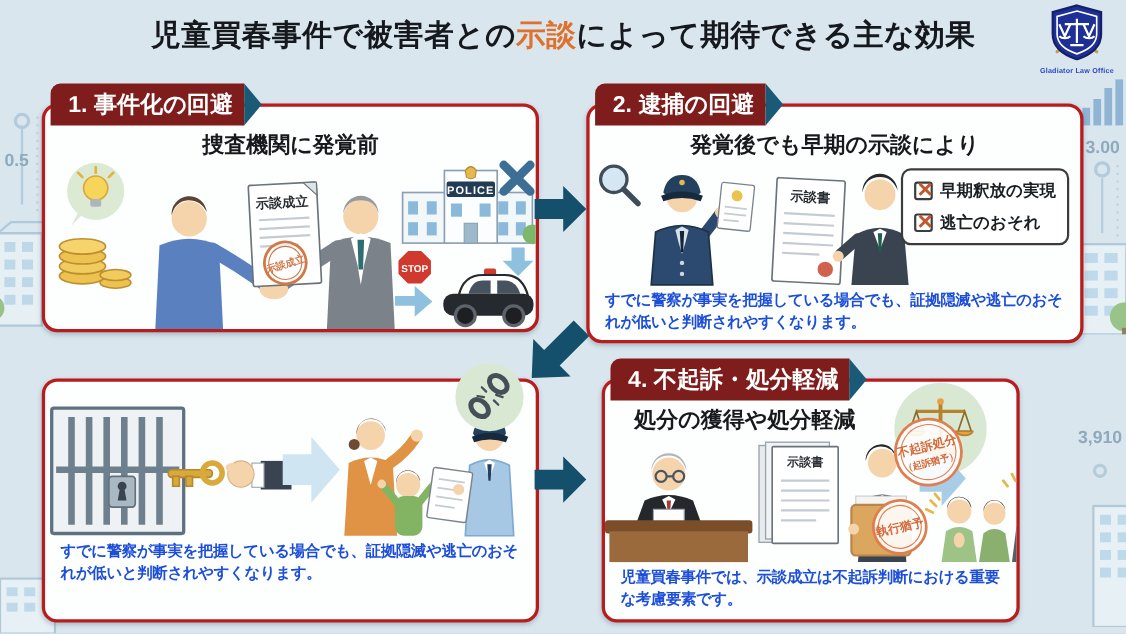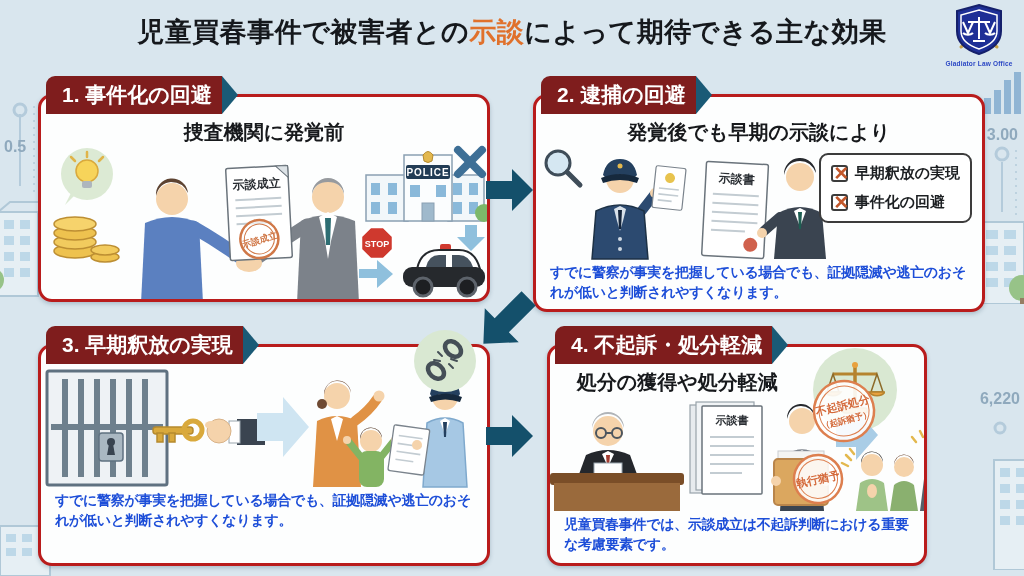--- a/index.html
+++ b/index.html
@@ -137,21 +137,21 @@
       <rect x="14" y="34" width="12" height="9"></rect>
         <rect x="32" y="34" width="12" height="9"></rect>
       <rect x="14" y="50" width="12" height="9"></rect>
         <rect x="32" y="50" width="12" height="9"></rect>
       <rect x="14" y="66" width="12" height="9"></rect>
         <rect x="32" y="66" width="12" height="9"></rect>
     </g>
     <circle cx="50" cy="76" r="13" fill="#8cbd77"></circle>
     <rect x="48" y="86" width="4" height="6" fill="#8a6b4a"></rect>
   </svg>
-  <div class="decor-label" style="right:4px; top:390px;">6,220</div>
+  <div class="decor-label" style="right:4px; top:390px;">3,910</div>
   <svg class="decor" style="right:-8px; top:420px;" width="44" height="150" viewBox="0 0 44 150">
     <circle cx="12" cy="8" r="5" fill="none" stroke="#aec7d8" stroke-width="3"></circle>
     <rect x="6" y="40" width="38" height="110" fill="#e9f1f6" stroke="#a9c3d4" stroke-width="2"></rect>
     <g fill="#b9d6e8">
       <rect x="12" y="48" width="10" height="9"></rect>
         <rect x="28" y="48" width="10" height="9"></rect>
       <rect x="12" y="64" width="10" height="9"></rect>
         <rect x="28" y="64" width="10" height="9"></rect>
       <rect x="12" y="80" width="10" height="9"></rect>
         <rect x="28" y="80" width="10" height="9"></rect>
@@ -363,31 +363,28 @@
         <div class="check-row">
           <span class="checkbox">
               <span class="xmark">×</span>
             </span>
           <span>早期釈放の実現</span>
         </div>
         <div class="check-row">
           <span class="checkbox">
               <span class="xmark">×</span>
             </span>
-          <span>事件化の回避</span>
+          <span>逃亡のおそれ</span>
         </div>
       </div>
       <div class="note">すでに警察が事実を把握している場合でも、証拠隠滅や逃亡のおそれが低いと判断されやすくなります。</div>
     </div>
   </section>
 
   <section class="panel p3">
-    <div class="tab">
-        <span>3. 早期釈放の実現</span>
-      </div>
     <div class="badge badge-chain">
       <svg width="54" height="54" viewBox="0 0 54 54">
         <g fill="none" stroke="#454f57" stroke-width="4.5">
           <ellipse cx="35" cy="15" rx="9" ry="6.5" transform="rotate(42 35 15)"></ellipse>
           <ellipse cx="18" cy="37" rx="9" ry="6.5" transform="rotate(42 18 37)"></ellipse>
         </g>
         <g stroke="#454f57" stroke-width="2" stroke-linecap="round">
           <line x1="24" y1="22" x2="20" y2="18"></line>
             <line x1="22" y1="27" x2="16" y2="26"></line>
           <line x1="31" y1="30" x2="35" y2="34"></line>

